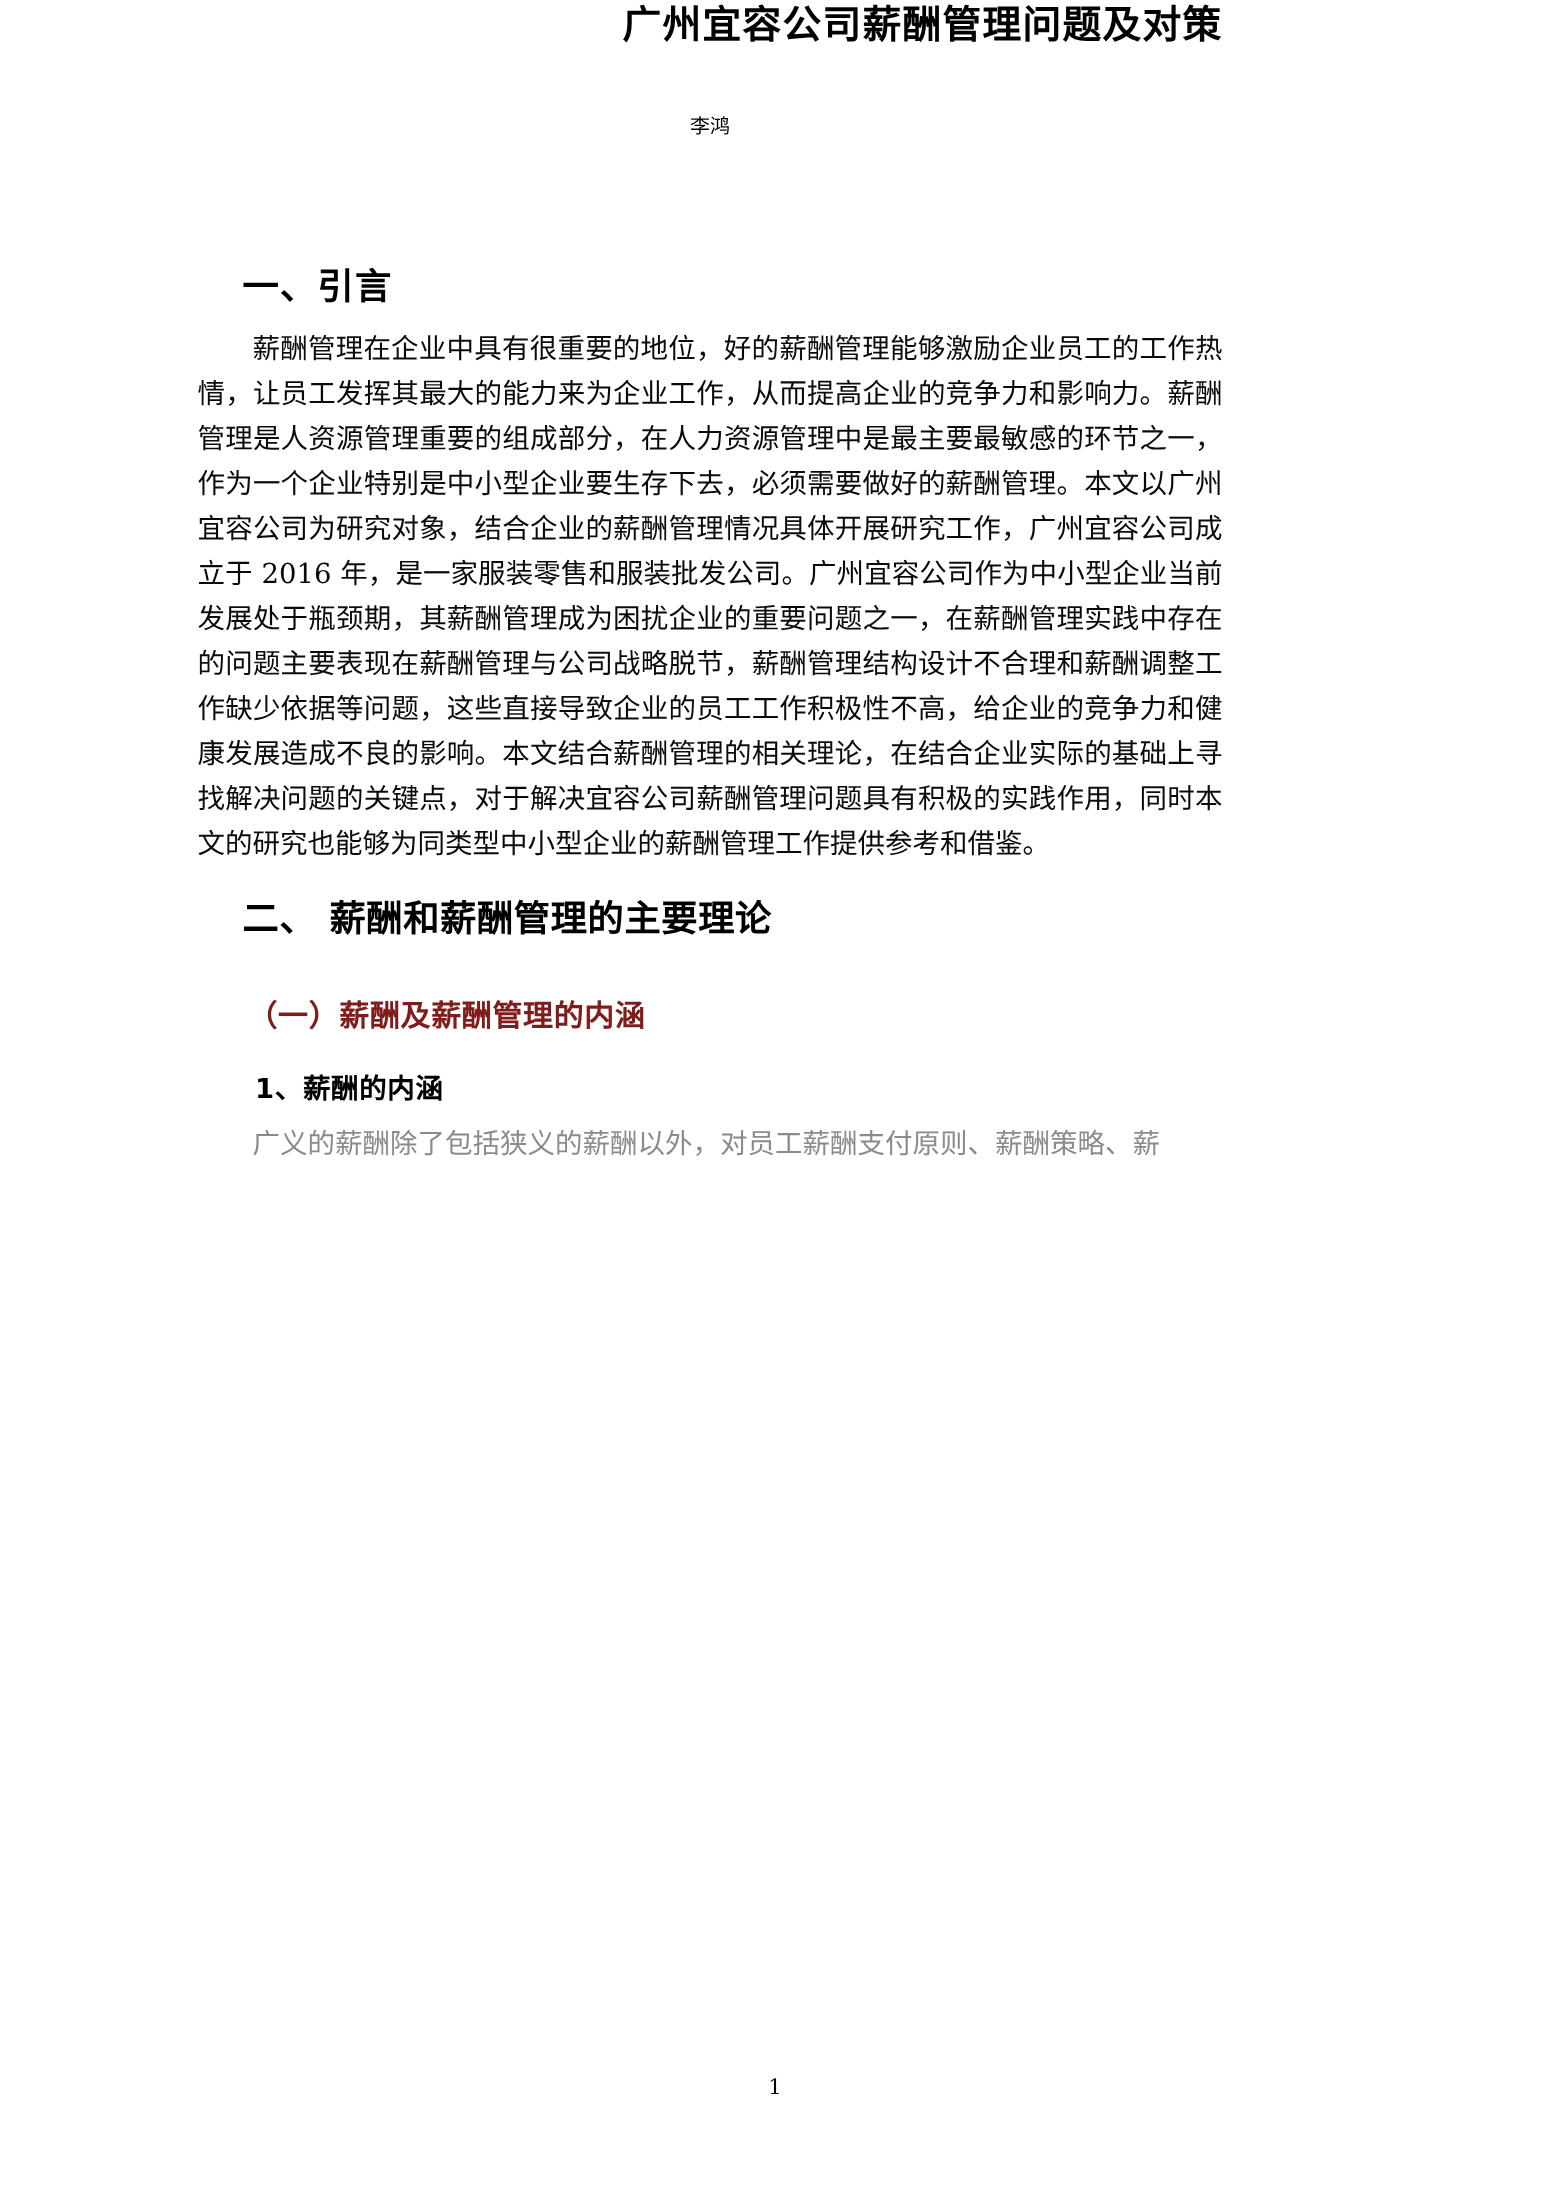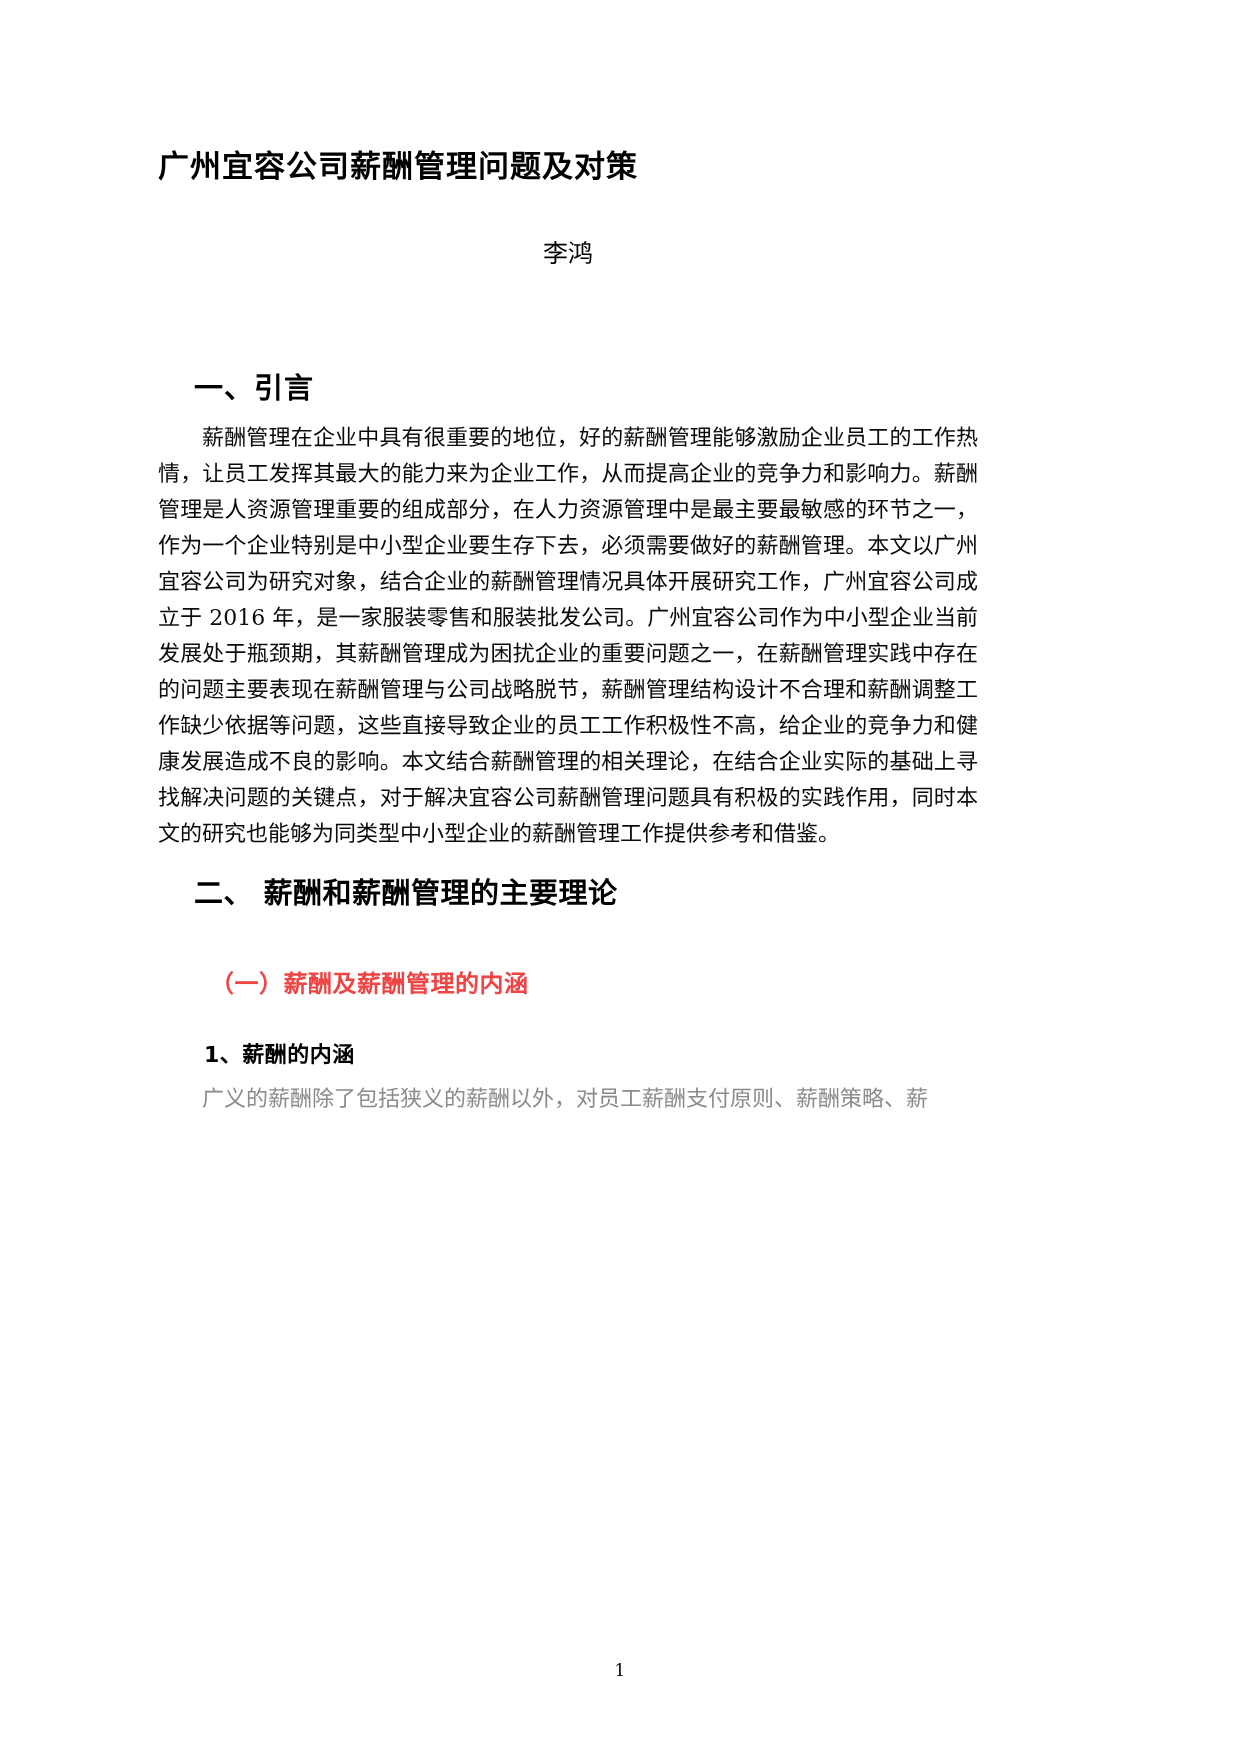--- a/index.html
+++ b/index.html
@@ -23,33 +23,32 @@
   }
   .content {
     position: absolute;
     left: 158px;
     top: 0;
     width: 820px;
   }
 
   
   .doc-title {
-    text-align: left;
+    text-align: right;
     font-family: "DejaVu Sans", "Liberation Sans", sans-serif;
     font-weight: bold;
     font-size: 31px;
     letter-spacing: 1px;
     line-height: 1.35;
     margin: 0;
-    padding-top: 146px;
     color: #000;
   }
   .doc-author {
     text-align: center;
-    font-size: 25px;
+    font-size: 16px;
     line-height: 1.4;
     margin: 0;
     padding-top: 48px;
     color: #000;
     font-family: "DejaVu Serif", "Liberation Serif", serif;
   }
 
   
   .h1 {
     font-family: "DejaVu Sans", "Liberation Sans", sans-serif;
@@ -62,24 +61,24 @@
     color: #000;
   }
   .h1.spaced {
     letter-spacing: 0.5px;
   }
   .h2 {
     font-family: "DejaVu Sans", "Liberation Sans", sans-serif;
     font-weight: bold;
     font-size: 24px;
     line-height: 1.5;
-    margin: 16px;
+    margin: 4px;
     padding-left: 36px;
     letter-spacing: 0.5px;
-    color: #ef4444;
+    color: #7f1d1d;
   }
   .h3 {
     font-family: "DejaVu Sans", "Liberation Sans", sans-serif;
     font-weight: bold;
     font-size: 22px;
     line-height: 1.5;
     margin: 0;
     padding-left: 46px;
     letter-spacing: 0.5px;
     color: #000;

